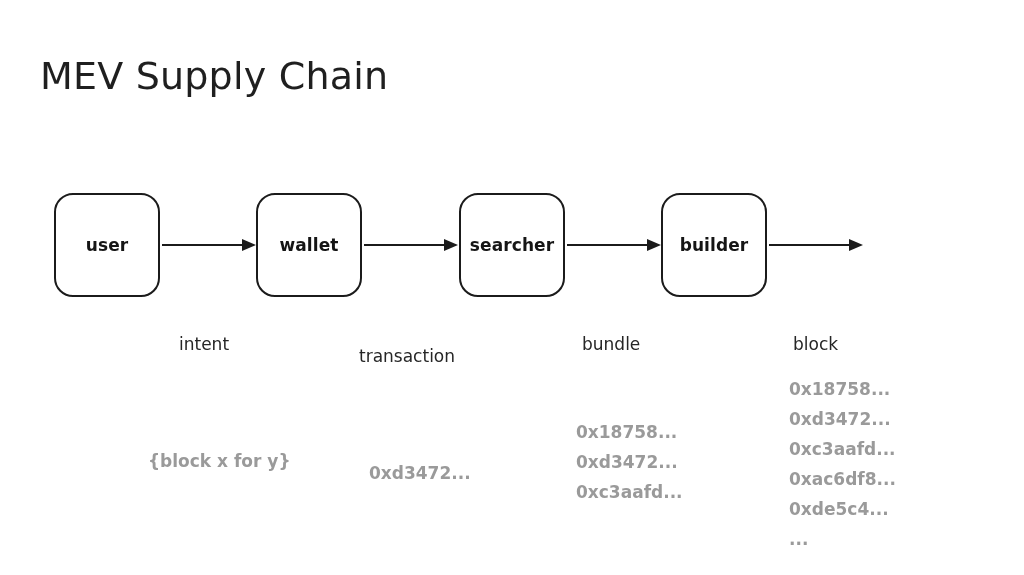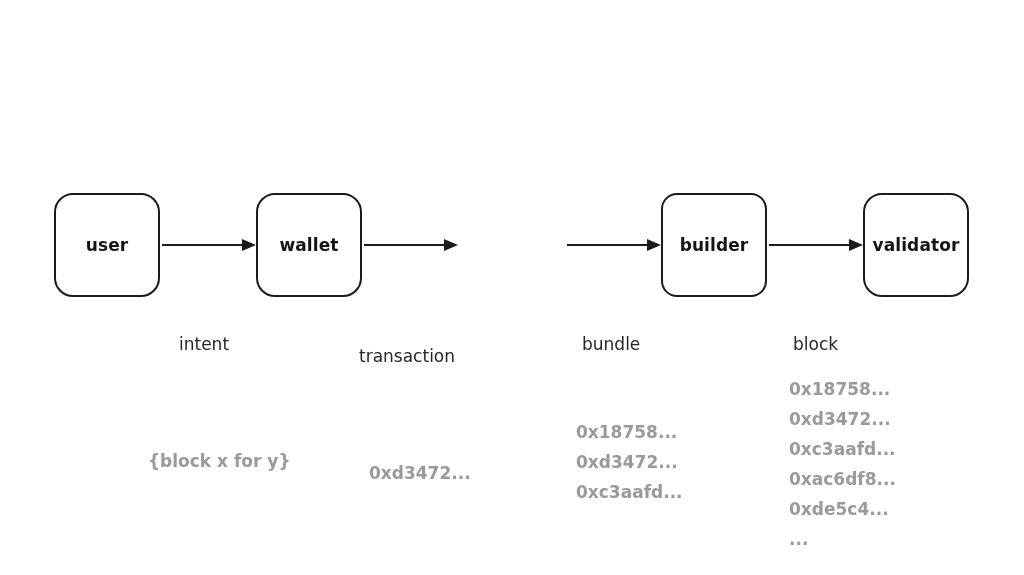--- a/index.html
+++ b/index.html
@@ -60,21 +60,21 @@
     font-size: 17px;
     font-weight: 700;
     color: #151515;
     letter-spacing: 0.1px;
     white-space: nowrap;
   }
 
   .node-0 { left: 54px; }
   .node-1 { left: 256px; }
   .node-2 { left: 459px; }
-  .node-3 { left: 661px; border-radius: 16px; }
+  .node-3 { left: 661px; }
   .node-4 { left: 863px; }
 
   
   .arrow {
     position: absolute;
     top: 45px;         
     height: 14px;
     width: 96px;
   }
   .arrow .shaft {
@@ -145,20 +145,21 @@
   .col-0 .column-items { top: 110px; left: -31px; }
   .col-1 .column-items { top: 110px; left:  10px; }
   .col-2 .column-items { top:  81px; left:  -6px; }
   .col-3 .column-items { top:  38px; left:  -4px; }
 </style>
 </head>
 <body>
 
 <div class="canvas">
 
+  <div class="diagram-title">MEV Supply Chain</div>
 
   <div class="flow-row">
 
     <div class="node node-0">
       <span class="node-label">user</span>
     </div>
 
     <div class="arrow arrow-0">
       <span class="shaft"></span>
       <span class="head"></span>
@@ -166,38 +167,38 @@
 
     <div class="node node-1">
       <span class="node-label">wallet</span>
     </div>
 
     <div class="arrow arrow-1">
       <span class="shaft"></span>
       <span class="head"></span>
     </div>
 
+    <div class="node node-2">
+      <span class="node-label">searcher</span>
+    </div>
 
     <div class="arrow arrow-2">
       <span class="shaft"></span>
       <span class="head"></span>
     </div>
 
     <div class="node node-3">
       <span class="node-label">builder</span>
     </div>
 
     <div class="arrow arrow-3">
       <span class="shaft"></span>
       <span class="head"></span>
     </div>
 
-    <div class="node node-4">
-      <span class="node-label">validator</span>
-    </div>
 
   </div>
 
   <div class="columns">
 
     <div class="column col-0">
       <div class="column-title">intent</div>
       <div class="column-items">
           <div class="column-item">{block x for y}</div>
         </div>

